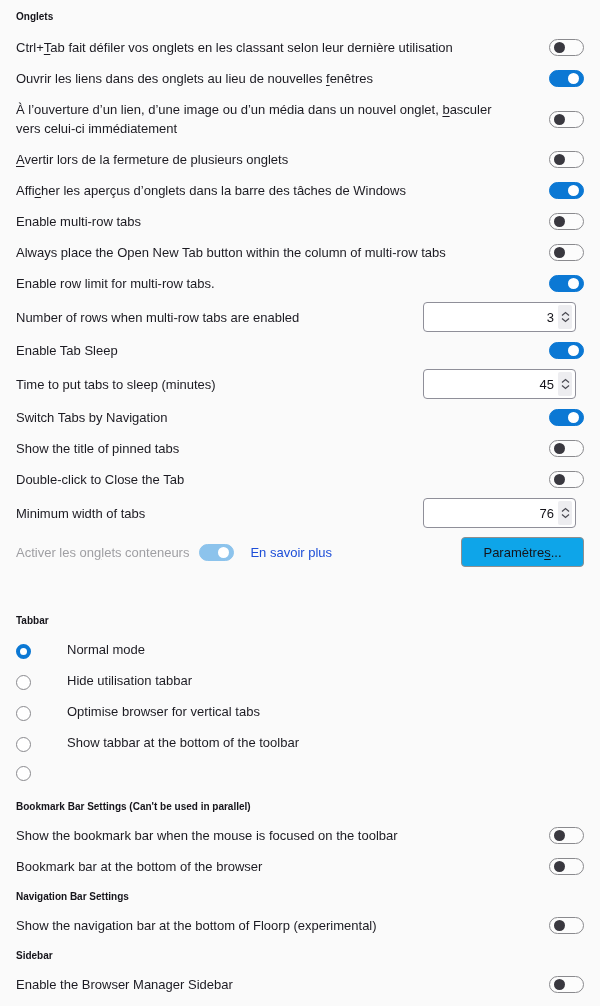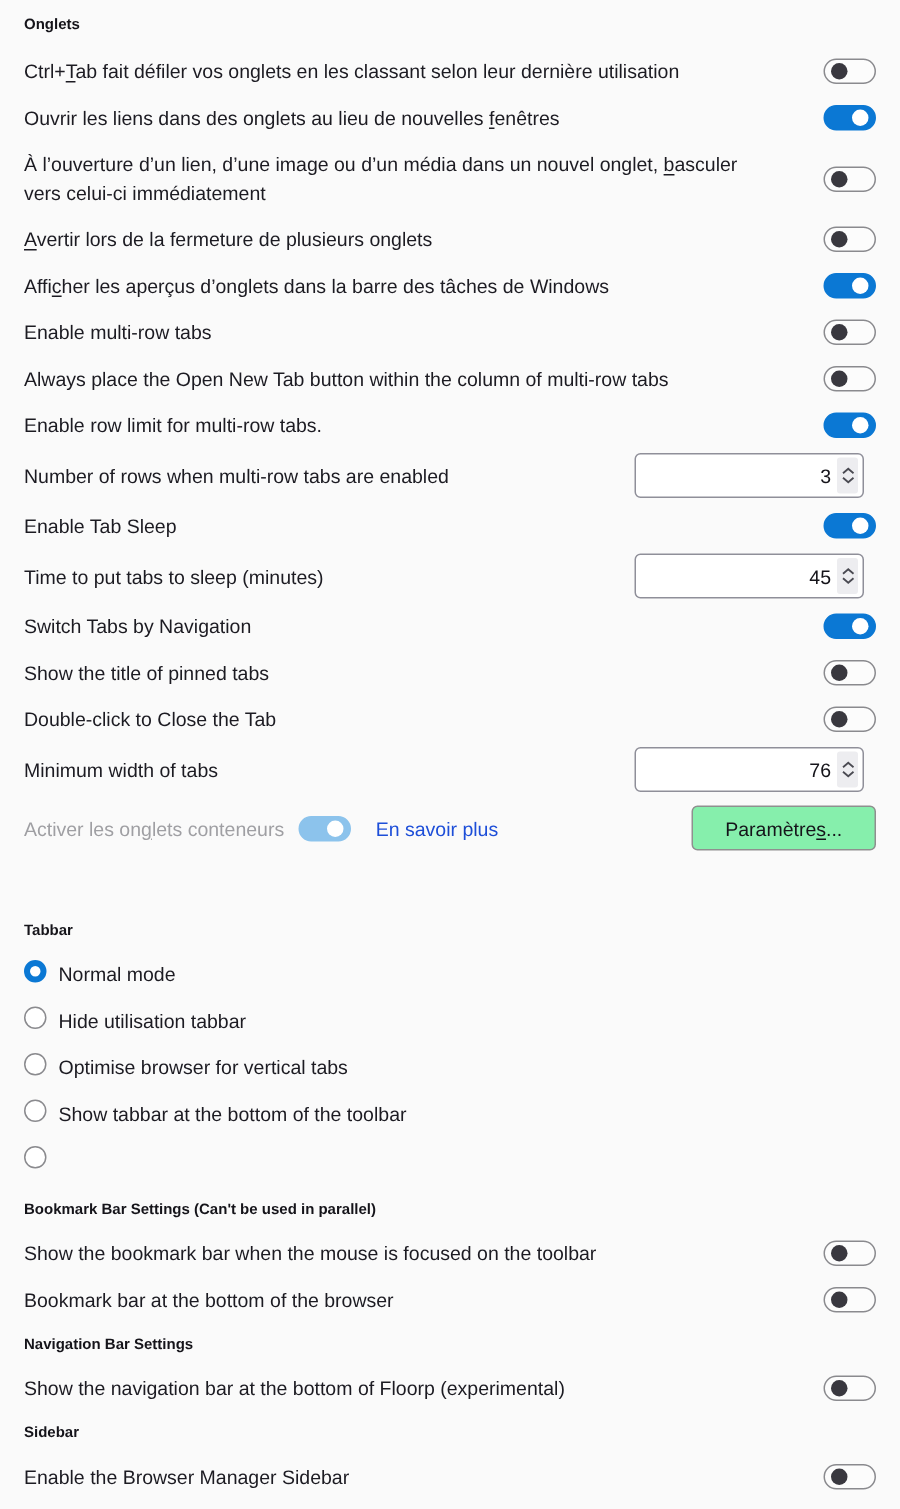--- a/index.html
+++ b/index.html
@@ -44,26 +44,26 @@
   .spinner{width:14px;height:24px;background:#ededf0;border-radius:2px;
            display:flex;flex-direction:column;align-items:center;justify-content:center;flex:none;}
   .spinner svg{display:block;}
 
   
   .container-row{display:flex;align-items:center;height:30px;margin-bottom:0;}
   .label-disabled{color:#9f9fa3;line-height:19px;}
   .container-row .toggle{margin-left:10px;}
   .link{color:#1d4ed8;margin-left:16px;cursor:pointer;}
   .btn{margin-left:auto;min-width:123px;height:30px;box-sizing:border-box;
-       border:1px solid #8f8f8f;border-radius:4px;background:#86efac;
+       border:1px solid #8f8f8f;border-radius:4px;background:#0ea5e9;
        color:#15141a;font-family:"Liberation Sans",sans-serif;font-size:13px;
        display:flex;align-items:center;justify-content:center;cursor:default;}
 
   
-  .radio-row{display:flex;align-items:flex-start;min-height:17px;margin-bottom:12px;}
+  .radio-row{display:flex;align-items:flex-end;min-height:17px;margin-bottom:12px;gap:28px;}
   .radio{width:15px;height:15px;border-radius:50%;border:1px solid #8a8a8e;
          background:#fff;box-sizing:border-box;margin-right:8px;flex:none;}
   .radio.selected{border:4.5px solid #0b78d4;}
   .radio-row .label{line-height:19px;}
 </style>
 </head>
 <body>
 
 <div class="page">
 

